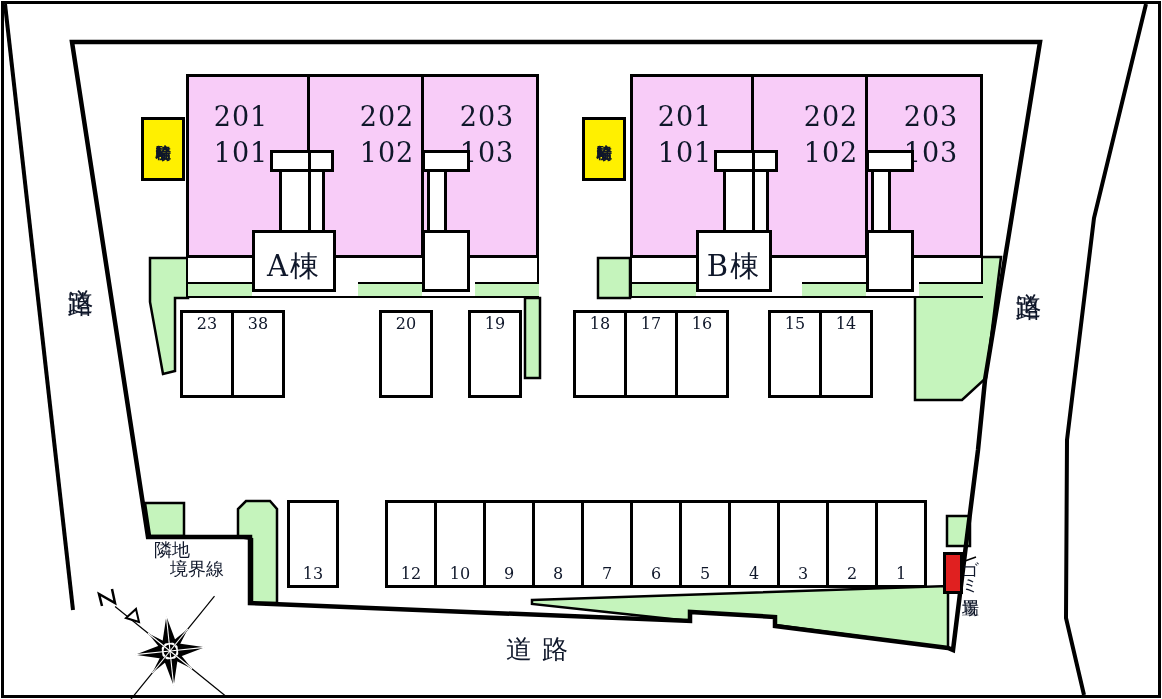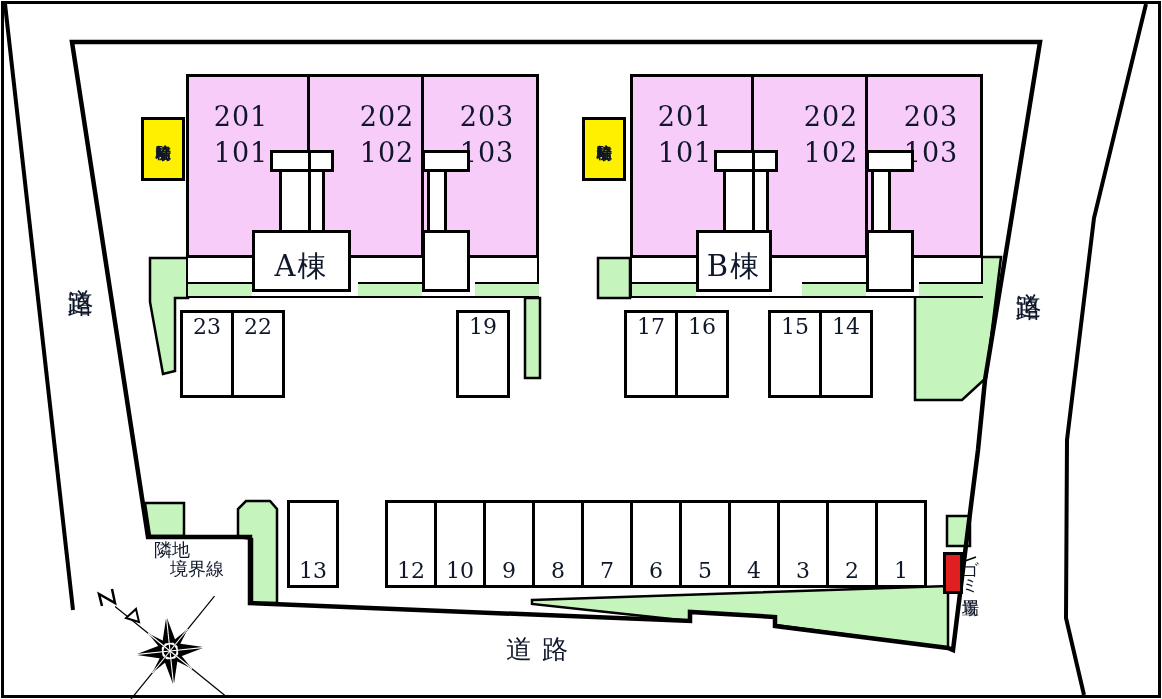--- a/index.html
+++ b/index.html
@@ -24,21 +24,21 @@
   .walk .grn{position:absolute;top:24px;height:14px;background:#C5F4BC;border-top:2px solid #000;box-sizing:border-box;}
   .ybox{
     position:absolute;top:117px;width:44px;height:64px;box-sizing:border-box;border:3px solid #000;
     background:#FFF000;z-index:3;text-align:center;
   }
   .vtext{writing-mode:vertical-rl;text-orientation:upright;}
   .ybox .vtext{font-size:15px;font-weight:bold;line-height:1;margin-top:3px;letter-spacing:1px;}
   .stall{position:absolute;box-sizing:border-box;border:3px solid #000;background:#fff;z-index:3;}
   .stall.r1{top:310px;width:54px;height:88px;}
   .stall.r2{top:500px;width:52px;height:88px;}
-  .stall .num{position:absolute;left:0;width:100%;text-align:center;font-size:22px;}
+  .stall .num{position:absolute;left:0;width:100%;text-align:center;font-size:16px;}
   .stall.r1 .num{top:1px;}
   .stall.r2 .num{bottom:2px;}
   .roadlab{position:absolute;font-size:26px;z-index:4;letter-spacing:3px;}
   .lbl{position:absolute;z-index:4;font-size:18px;white-space:nowrap;}
   .redbox{position:absolute;left:943px;top:552px;width:20px;height:42px;box-sizing:border-box;border:3px solid #000;background:#E02020;z-index:3;}
   .gomilab{position:absolute;left:962px;top:548px;height:110px;font-size:17px;z-index:4;line-height:1;}
 </style>
 </head>
 <body>
 
@@ -121,21 +121,21 @@
     </div>
     <div class="unitlab" style="left:256px;width:84px">
       <span>203</span>
       <span>103</span>
     </div>
     <div class="cut bar" style="left:81px;top:73px;width:64px;height:22px"></div>
     <div class="cut stem" style="left:90px;top:95px;width:46px;height:60px"></div>
     <div class="divider" style="left:119px;top:73px;height:82px"></div>
     <div class="cut bar" style="left:233px;top:73px;width:48px;height:22px"></div>
     <div class="cut stem" style="left:238px;top:95px;width:20px;height:60px"></div>
-    <div class="cut box" style="left:63px;top:153px;width:99px;height:62px">
+    <div class="cut box" style="left:63px;top:153px;width:84px;height:62px">
       <span class="bldname">A棟</span>
     </div>
     <div class="cut box" style="left:233px;top:153px;width:48px;height:62px"></div>
   </div>
 
   <div class="bld" style="left:630px">
     <div class="divider" style="left:118px"></div>
     <div class="divider" style="left:232px"></div>
     <div class="unitlab" style="left:2px;width:100px">
       <span>201</span>
@@ -164,24 +164,30 @@
     <span class="vtext">駐輪場</span>
   </div>
   <div class="ybox" style="left:582px">
     <span class="vtext">駐輪場</span>
   </div>
 
   <div class="stall r1" style="left:180px">
       <span class="num">23</span>
     </div>
   <div class="stall r1" style="left:231px">
-      <span class="num">22</span>
-    </div>
-  <div class="stall r1" style="left:456px">
+      <span class="num">38</span>
+    </div>
+  <div class="stall r1" style="left:379px">
+      <span class="num">20</span>
+    </div>
+  <div class="stall r1" style="left:468px">
       <span class="num">19</span>
+    </div>
+  <div class="stall r1" style="left:573px">
+      <span class="num">18</span>
     </div>
   <div class="stall r1" style="left:624px">
       <span class="num">17</span>
     </div>
   <div class="stall r1" style="left:675px">
       <span class="num">16</span>
     </div>
   <div class="stall r1" style="left:768px">
       <span class="num">15</span>
     </div>

